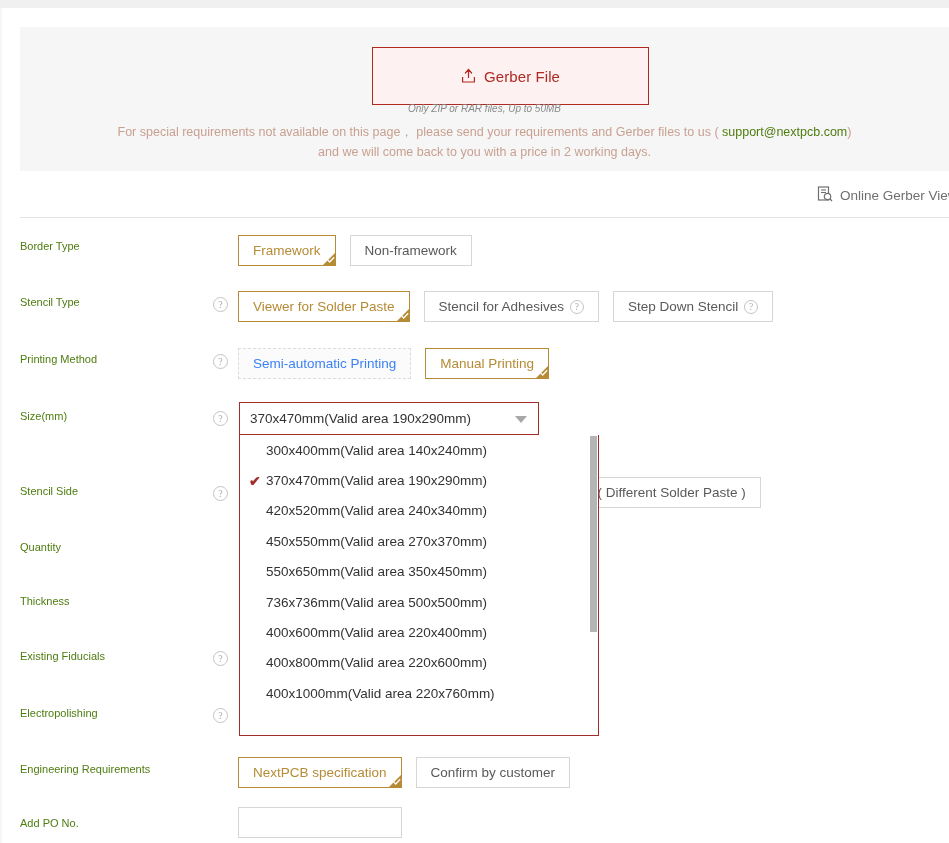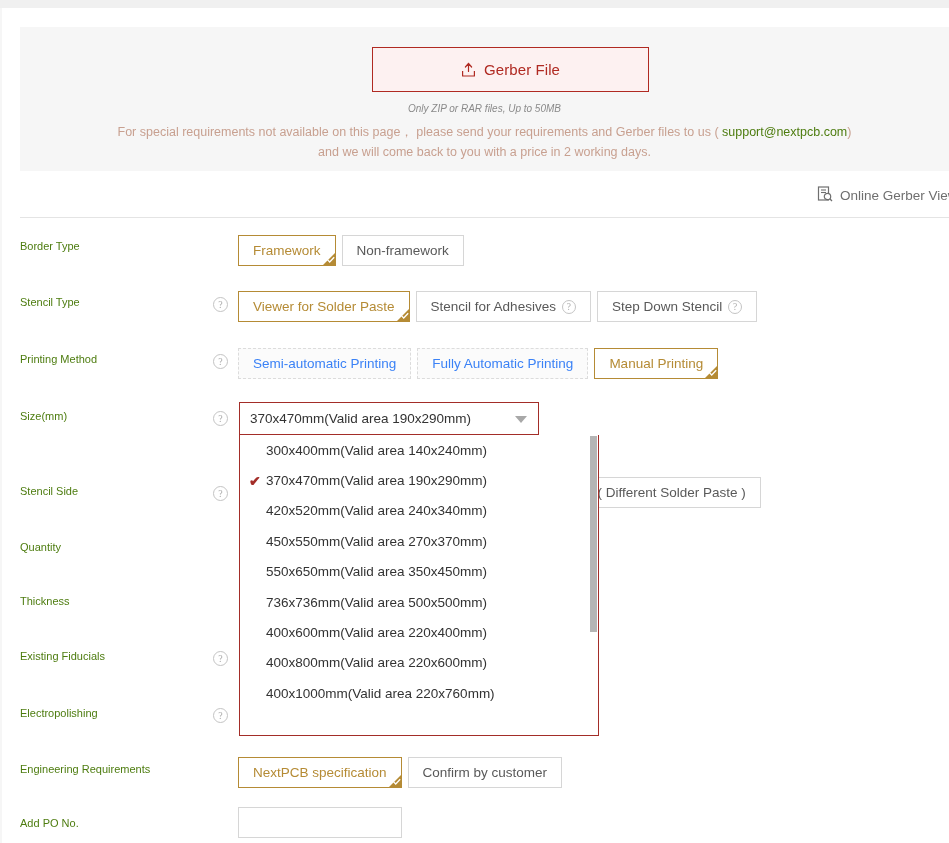--- a/index.html
+++ b/index.html
@@ -35,21 +35,21 @@
   .upload-panel {
     position: absolute;
     left: 20px; top: 27px;
     width: 929px; height: 144px;
     background: #f6f6f6;
     text-align: center;
   }
   .gerber-btn {
     position: absolute;
     left: 352px; top: 20px;
-    width: 277px; height: 45px;
+    width: 277px; height: 58px;
     background: #fdf1f1;
     border: 1px solid #b02a22;
     color: #b02a22;
     font-size: 15px;
     display: flex;
     align-items: center;
     justify-content: center;
     gap: 8px;
     cursor: pointer;
     letter-spacing: .1px;
@@ -121,21 +121,21 @@
     text-align: center;
     cursor: pointer;
     font-family: "Liberation Serif", serif;
   }
 
   
   .opts {
     position: absolute;
     left: 238px;
     display: flex;
-    gap: 6px;
+    gap: 14px;
     align-items: flex-start;
   }
   .opt {
     position: relative;
     height: 31px;
     padding: 0 14px;
     display: flex;
     align-items: center;
     background: #ffffff;
     border: 1px solid #d6d6d6;
@@ -347,23 +347,20 @@
     </div>
   </div>
 
   <div class="row" style="top:353px;">
     <div class="row-label">Printing Method</div>
     <div class="help-icon" style="top:1px;">?</div>
     <div class="opts" style="top:-5px;">
       <div class="opt disabled">
         <span>Semi-automatic Printing</span>
       </div>
-      <div class="opt disabled">
-        <span>Fully Automatic Printing</span>
-      </div>
       <div class="opt sel">
         <span>Manual Printing</span>
         <svg class="tick" viewBox="0 0 8 8">
             <path d="M0.6 3.9 L2.7 6 L7.2 1.3" stroke="#fff" stroke-width="1.3" fill="none"></path>
           </svg>
       </div>
     </div>
   </div>
 
   <div class="row" style="top:410px;">

